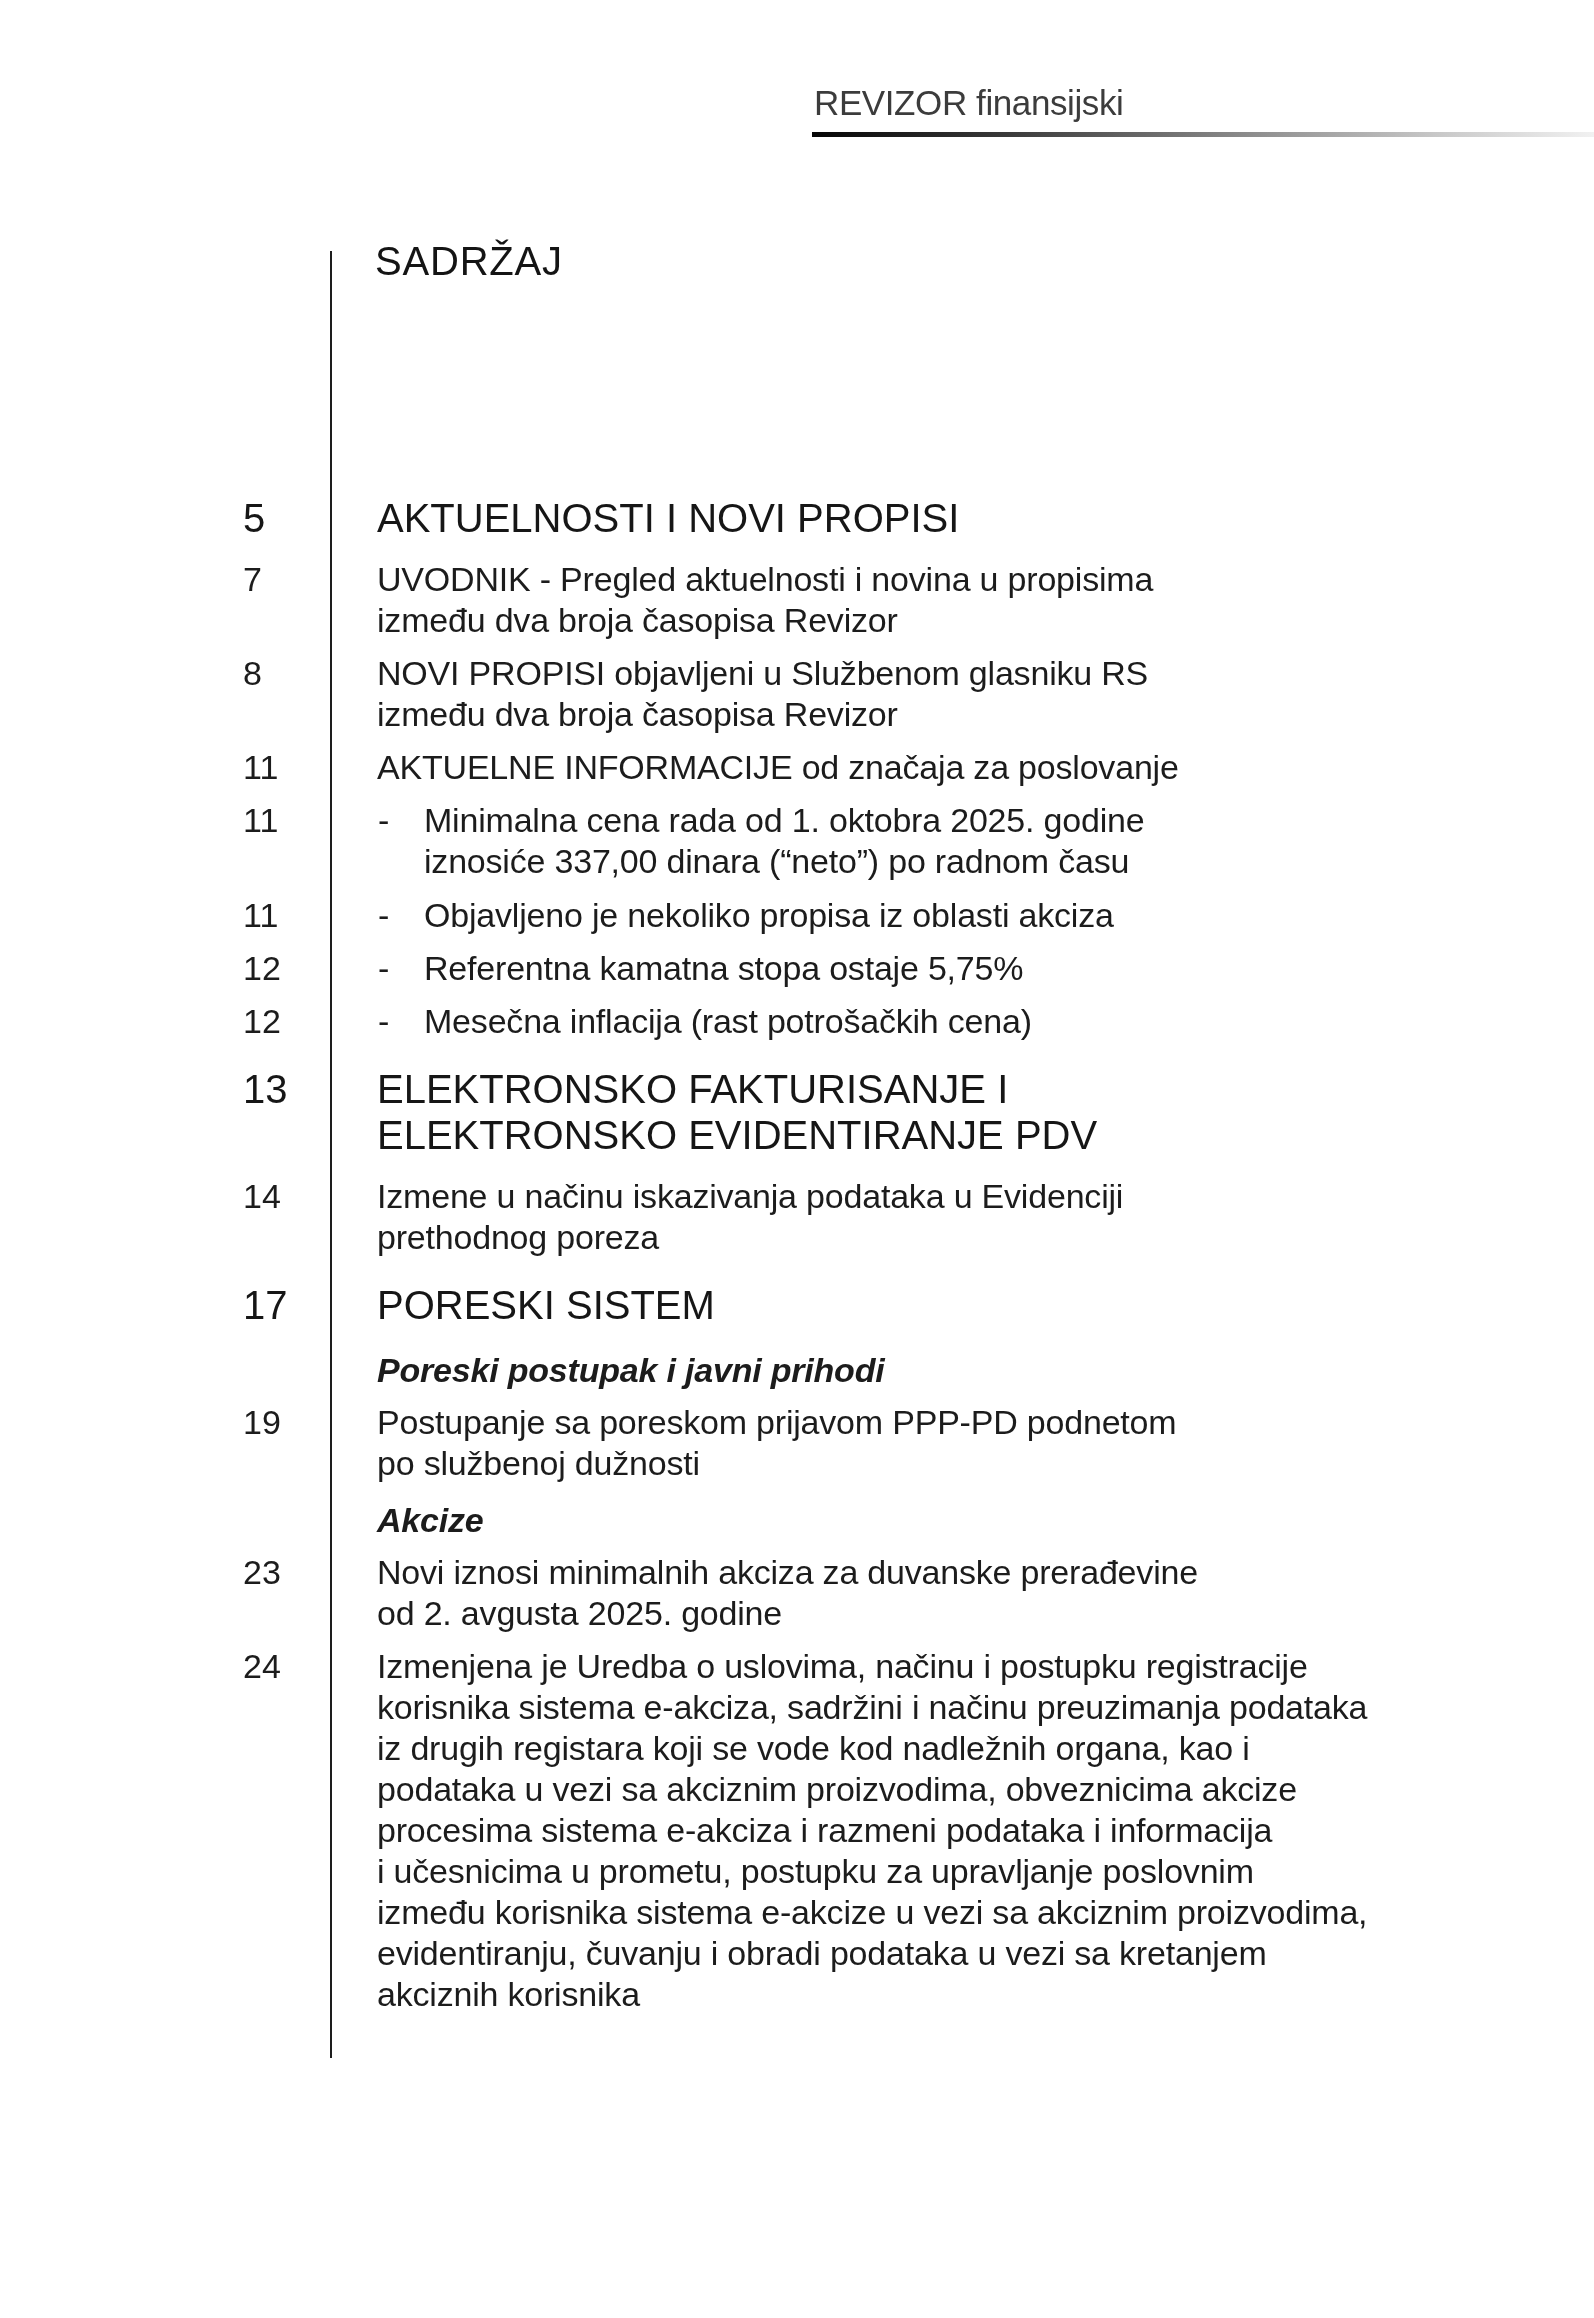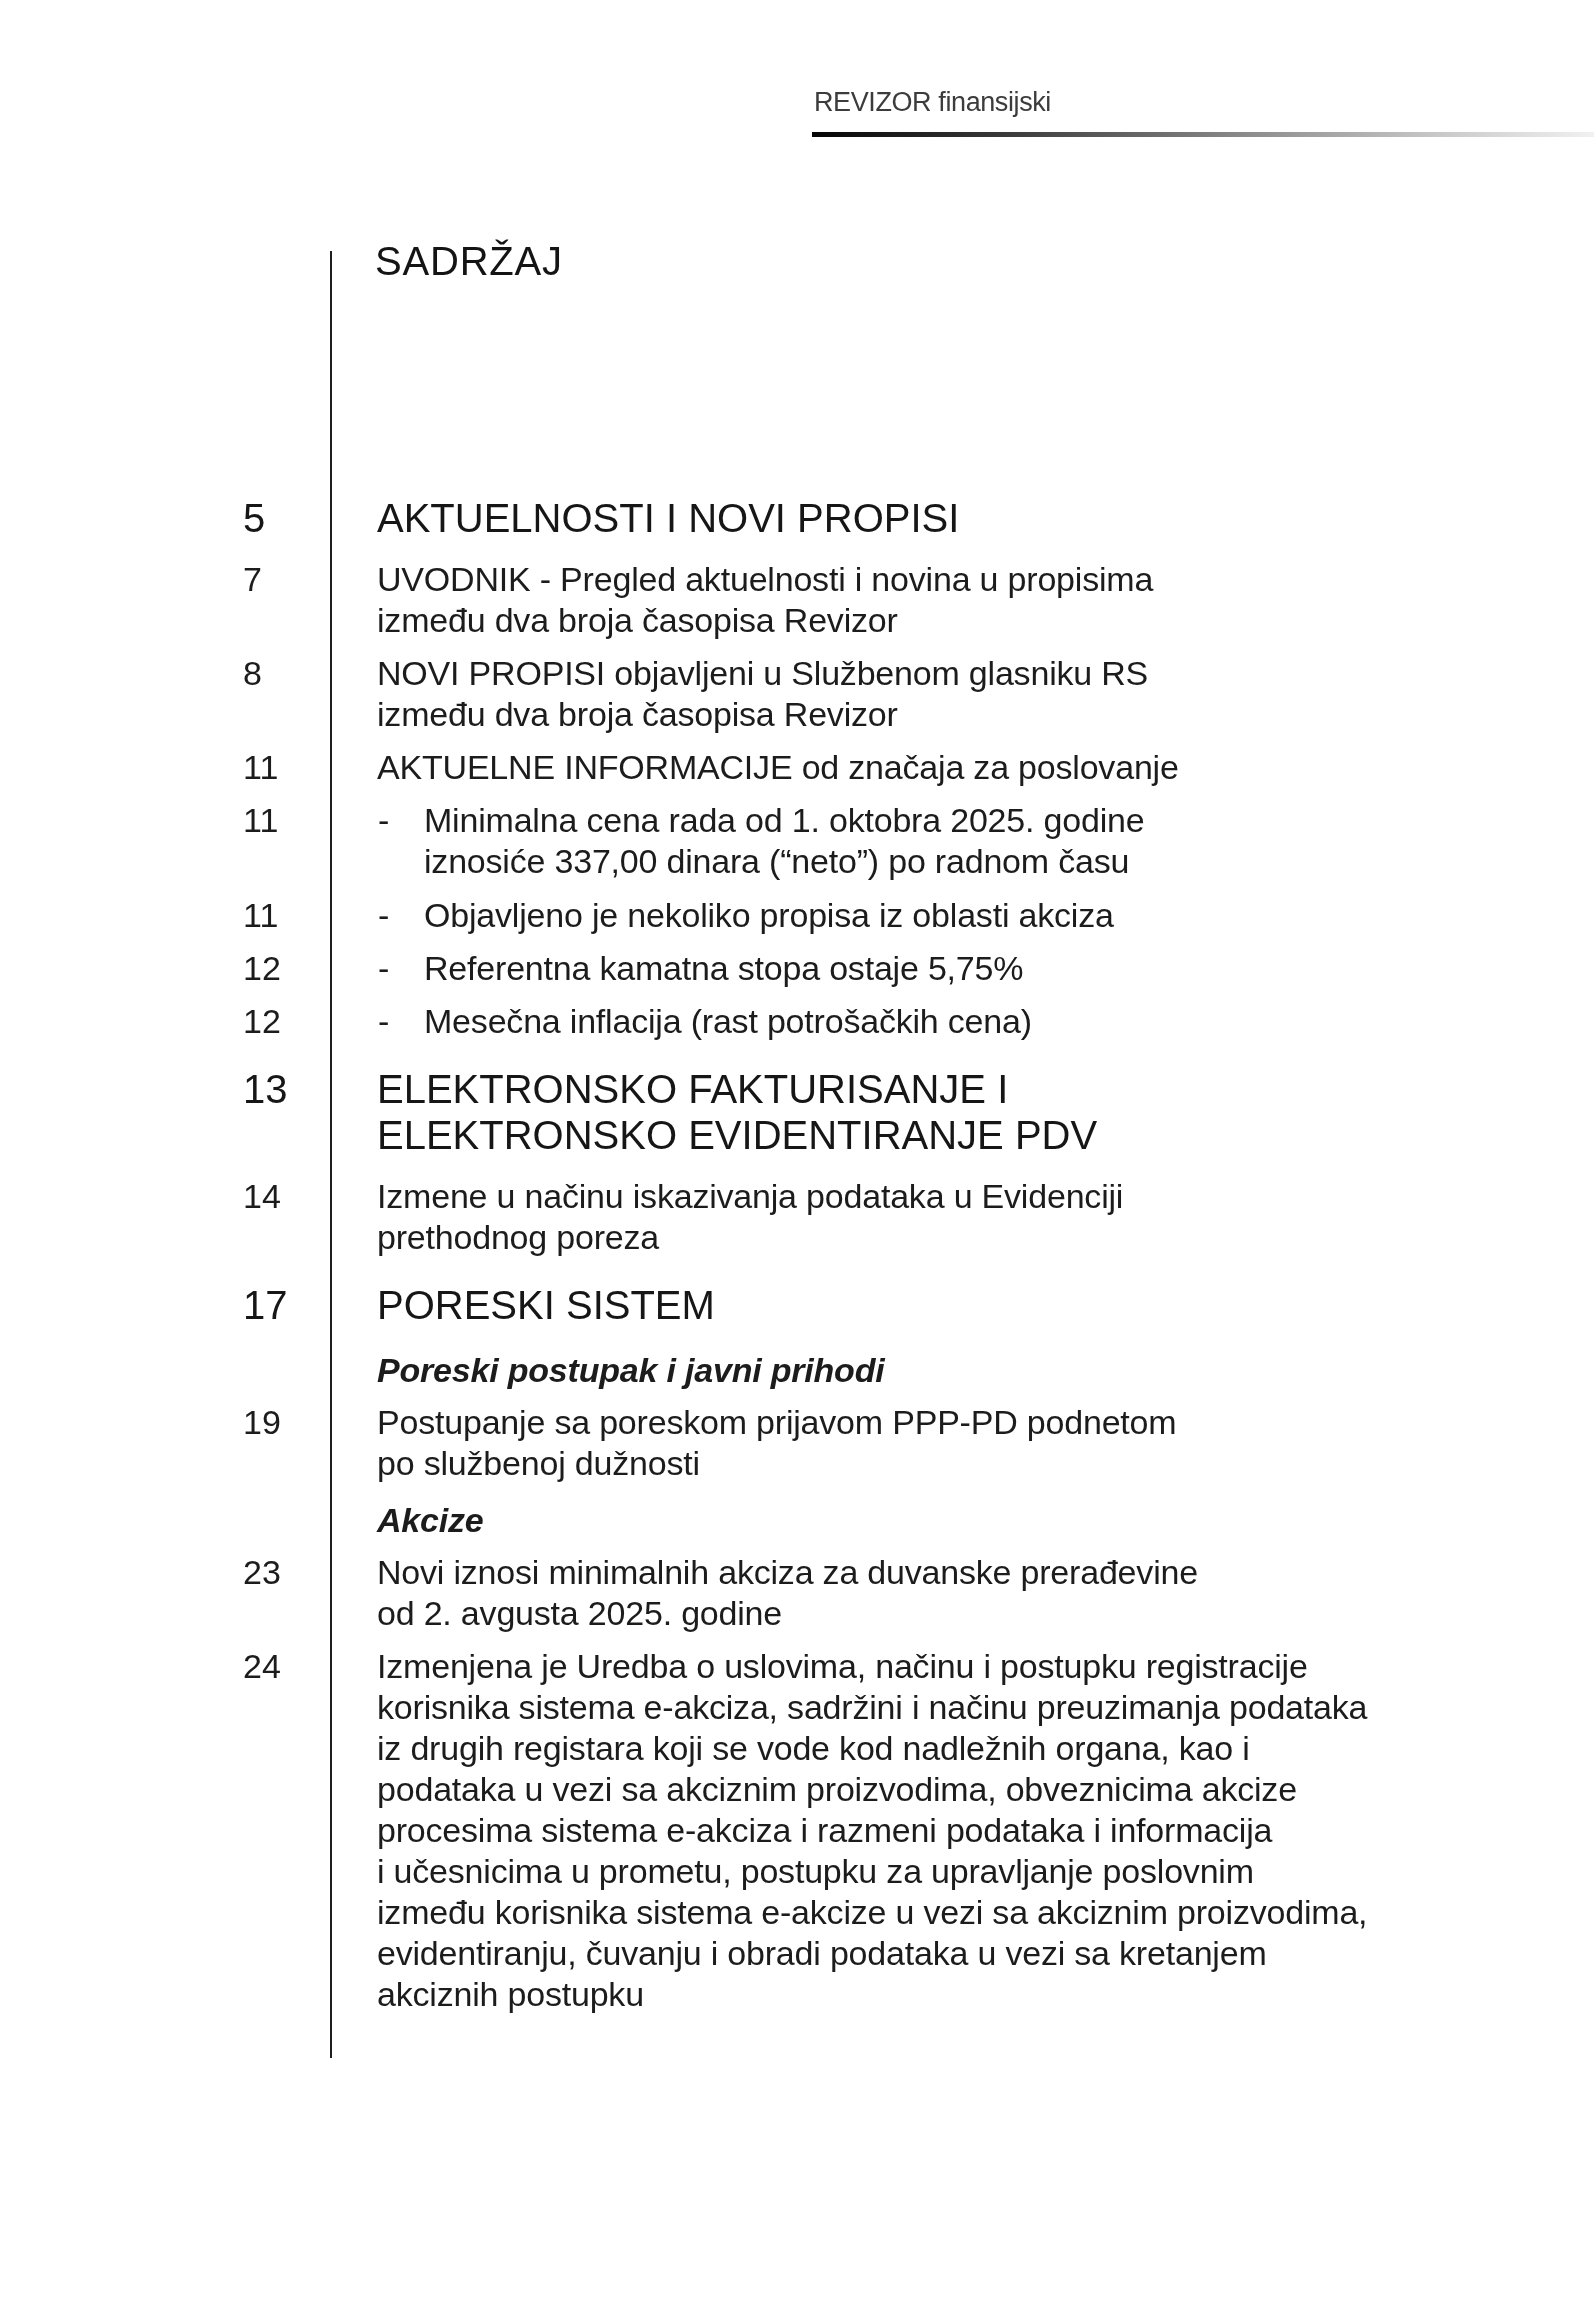--- a/index.html
+++ b/index.html
@@ -6,21 +6,21 @@
   .page {
     position:relative;
     width:1594px; height:2319px;
     background:#ffffff;
     font-family:"Liberation Sans", sans-serif;
     color:#1c1c1c;
     overflow:hidden;
   }
   .brand {
     position:absolute; left:814px; top:83px;
-    font-size:27px; line-height:39px;
+    font-size:35px; line-height:39px;
     color:#3c3c3c; letter-spacing:-0.4px;
     white-space:nowrap;
   }
   .brand-rule {
     position:absolute; left:812px; top:132px;
     width:782px; height:4.9px;
     background:linear-gradient(to right,#050505 0%,#3a3a3a 25%,#8a8a8a 55%,#c8c8c8 80%,#f1f1f1 100%);
   }
   .vrule {
     position:absolute; left:330px; top:251px;
@@ -149,17 +149,17 @@
       <div class="entry item">
         <span class="num">24</span>
         <div class="line">Izmenjena je Uredba o uslovima, načinu i postupku registracije</div>
         <div class="line">korisnika sistema e-akciza, sadržini i načinu preuzimanja podataka</div>
         <div class="line">iz drugih registara koji se vode kod nadležnih organa, kao i</div>
         <div class="line">podataka u vezi sa akciznim proizvodima, obveznicima akcize</div>
         <div class="line">procesima sistema e-akciza i razmeni podataka i informacija</div>
         <div class="line">i učesnicima u prometu, postupku za upravljanje poslovnim</div>
         <div class="line">između korisnika sistema e-akcize u vezi sa akciznim proizvodima,</div>
         <div class="line">evidentiranju, čuvanju i obradi podataka u vezi sa kretanjem</div>
-        <div class="line">akciznih postupku</div>
+        <div class="line">akciznih korisnika</div>
       </div>
     </div>
 </div>
 
 
 </body></html>

